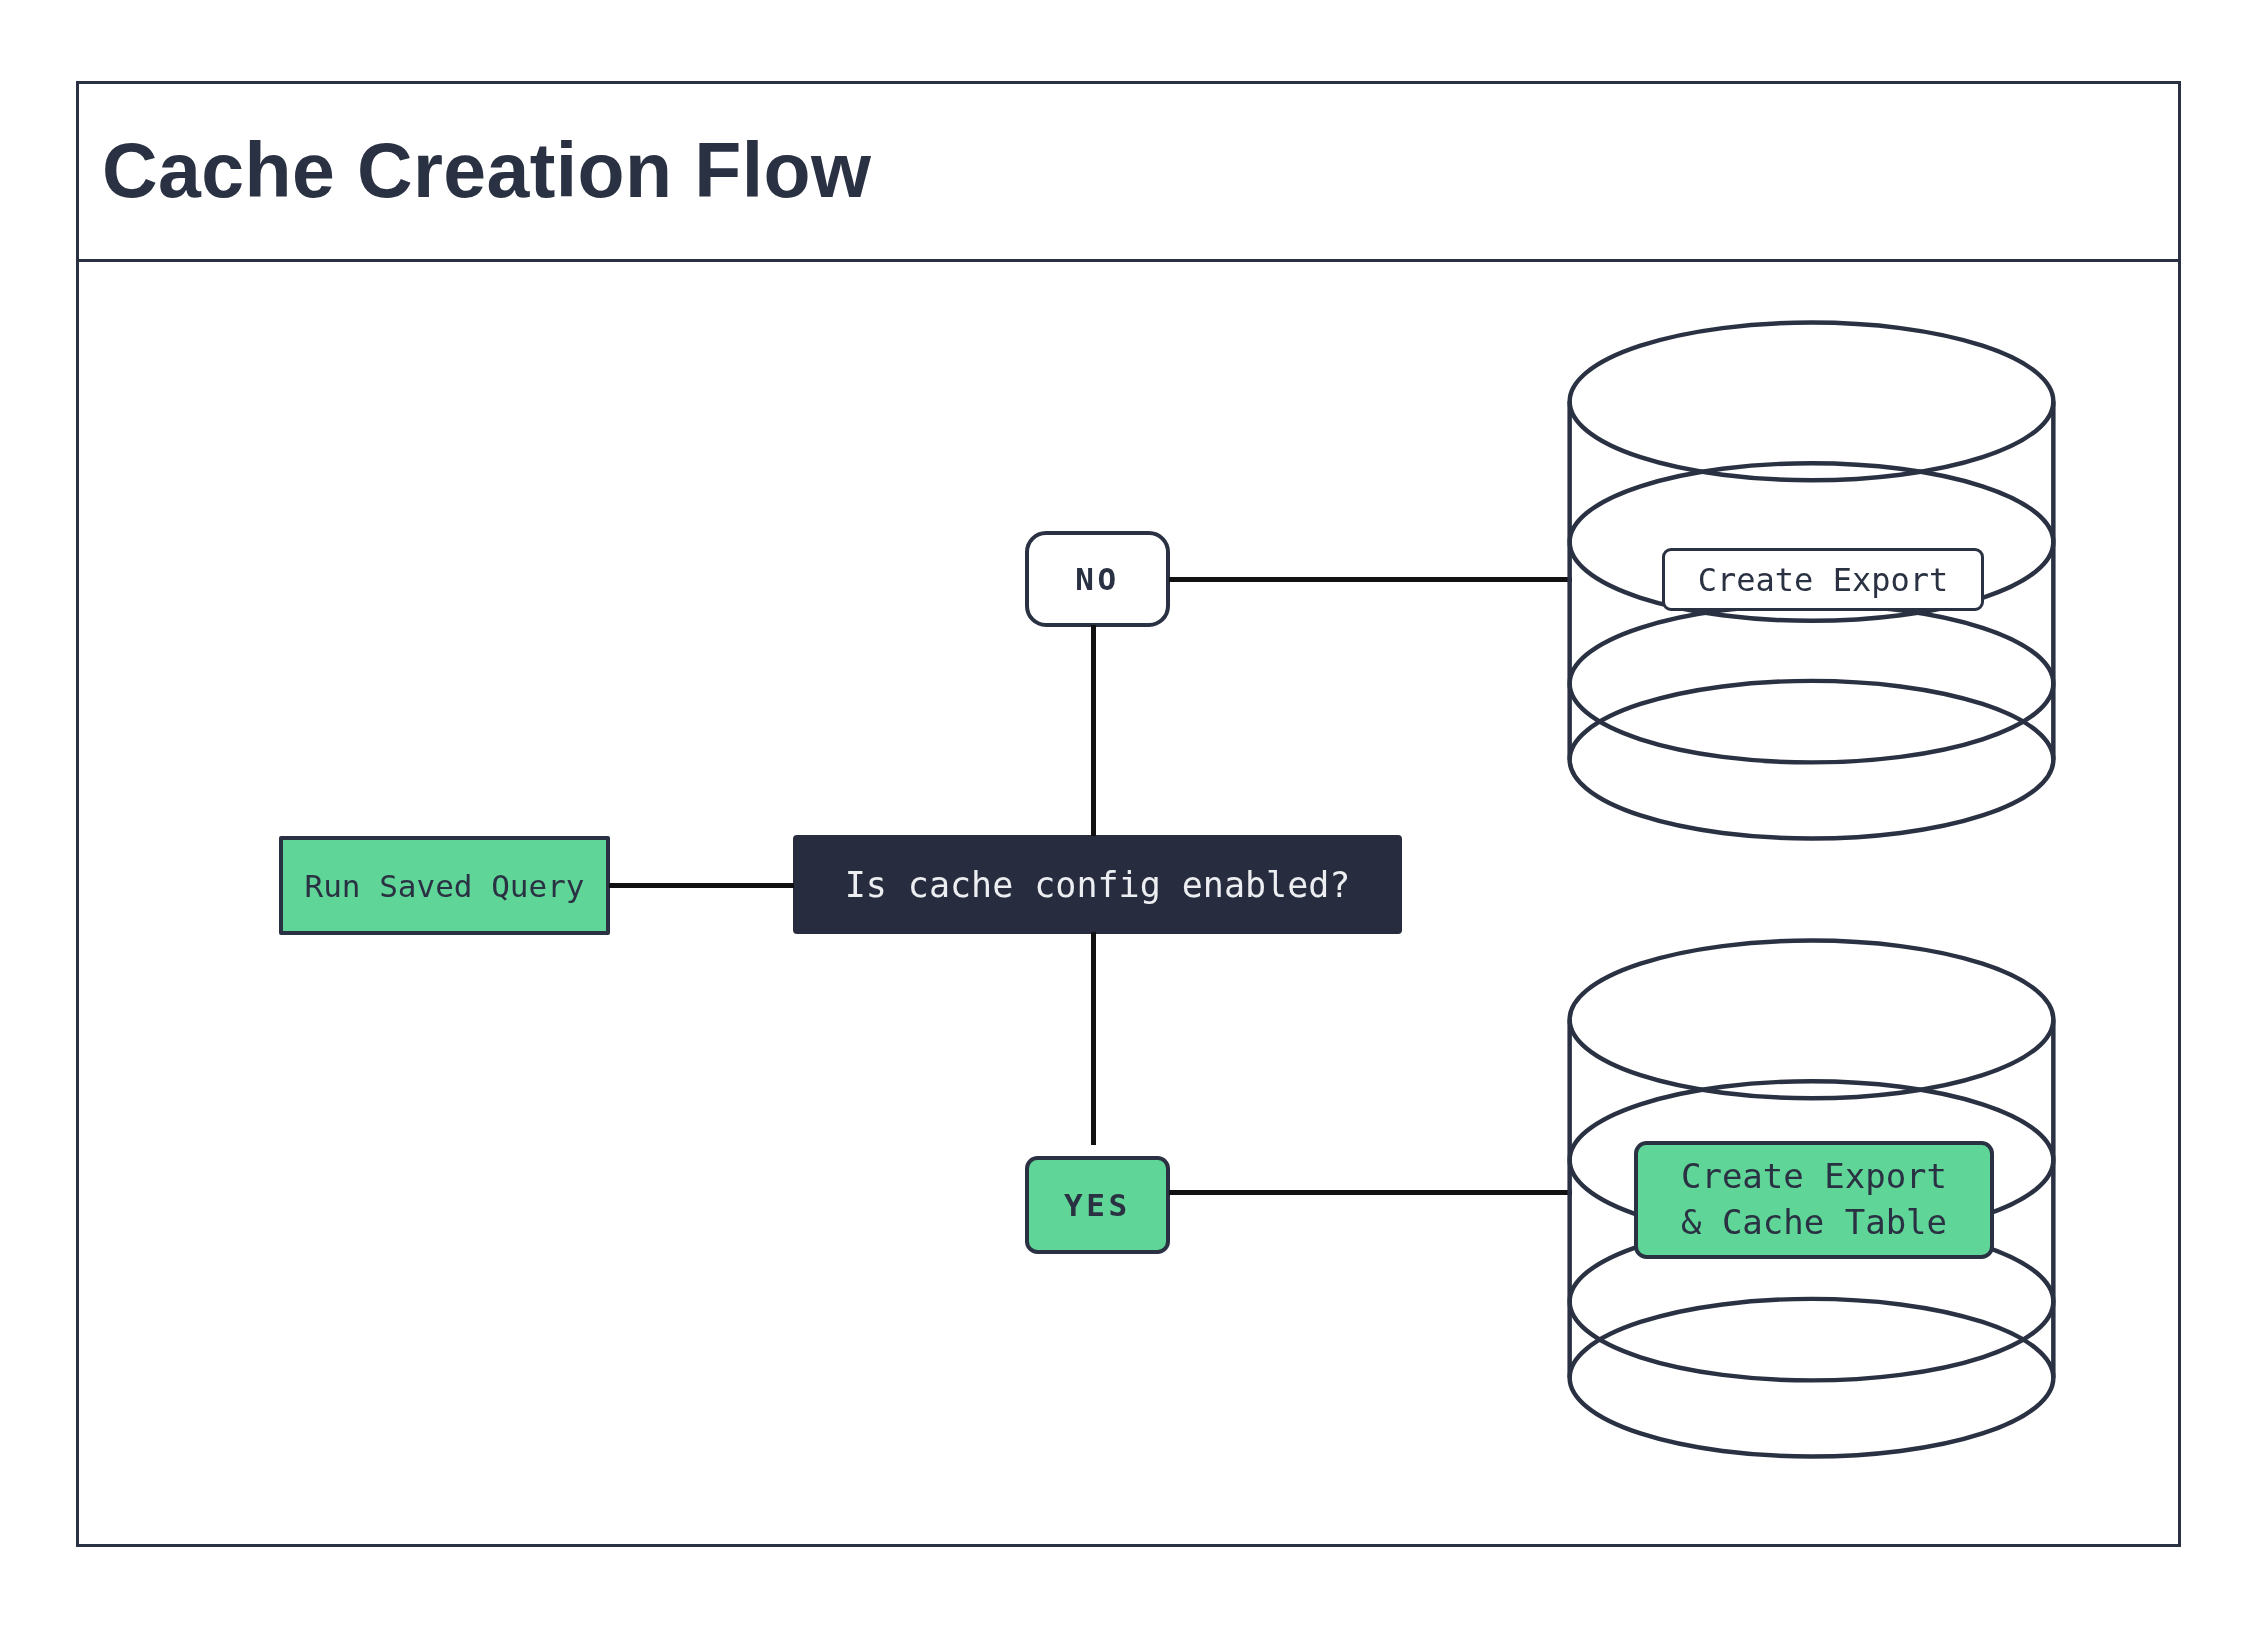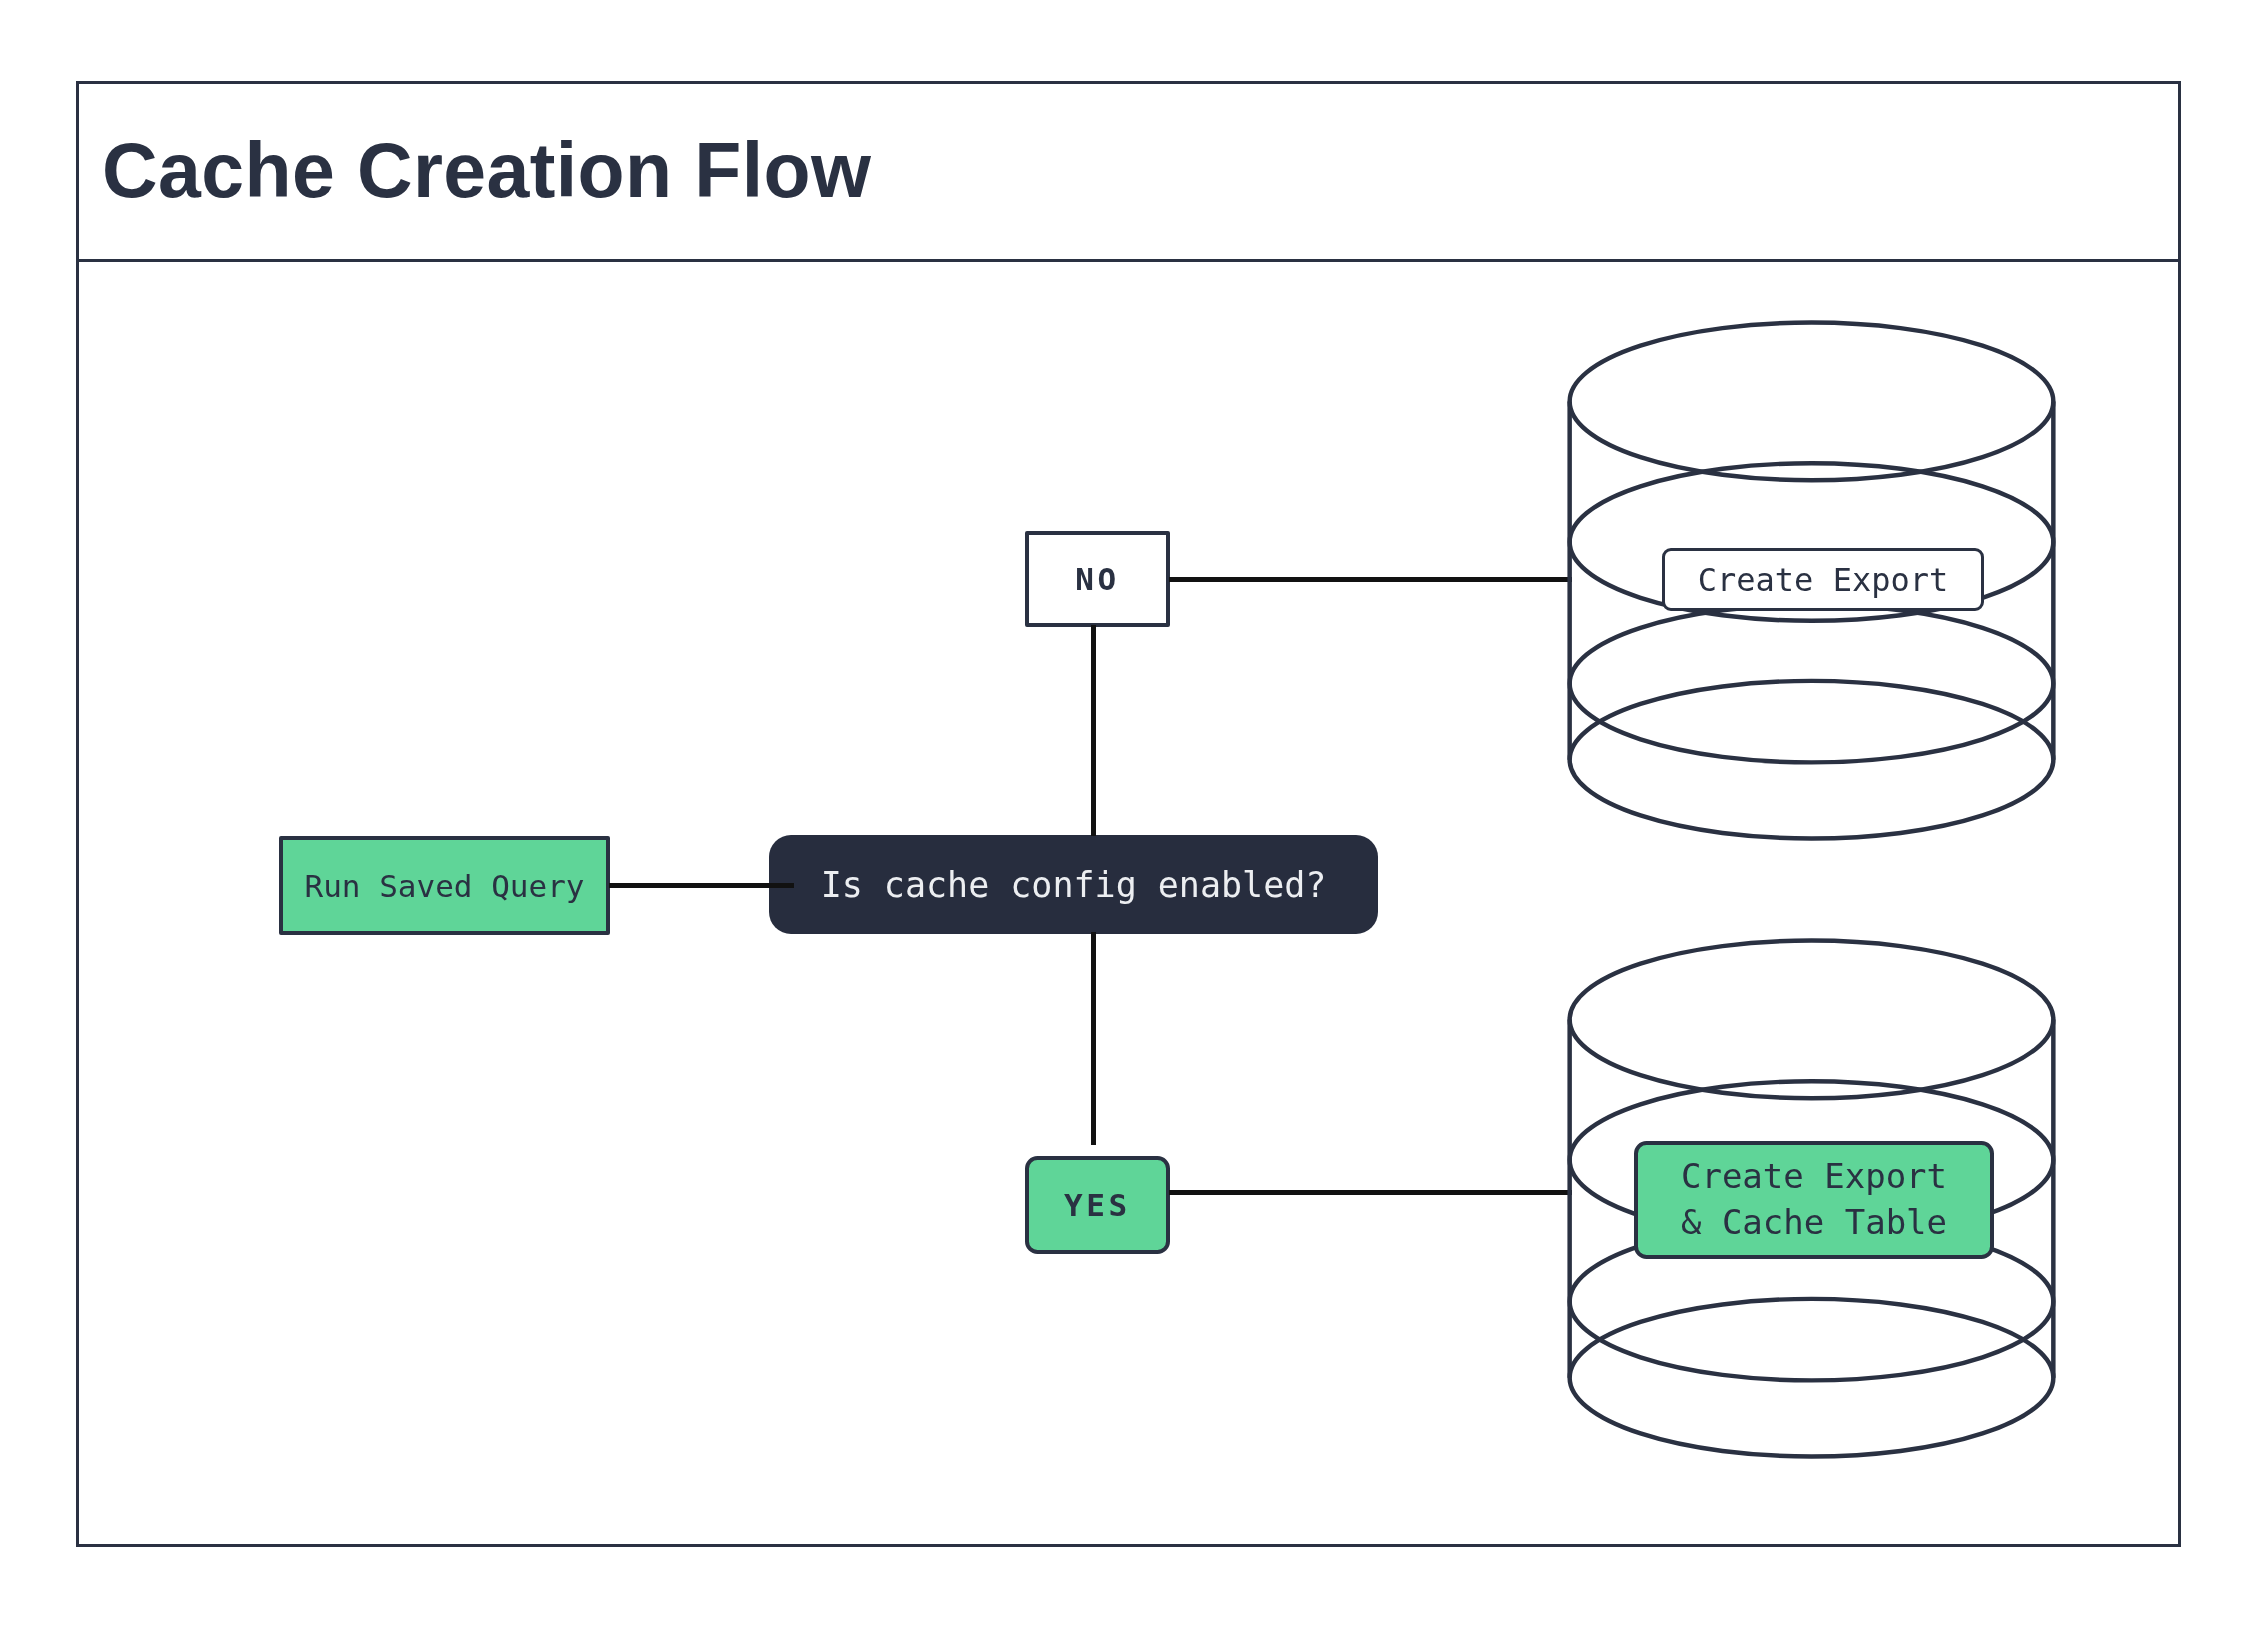--- a/index.html
+++ b/index.html
@@ -31,27 +31,27 @@
     position: absolute;
     display: flex; align-items: center; justify-content: center;
     text-align: center;
   }
   .node-start {
     left: 279px; top: 836px; width: 331px; height: 99px;
     background: #5fd598; border: 4.5px solid #2a3142; border-radius: 2px;
     font-size: 31px; font-weight: 400;
   }
   .node-decision {
-    left: 769px; top: 835px; width: 609px; height: 99px;
-    background: #272d3e; border-radius: 22px;
+    left: 793px; top: 835px; width: 609px; height: 99px;
+    background: #272d3e; border-radius: 4px;
     color: #eceef1; font-size: 35px; font-weight: 500;
   }
   .node-no {
     left: 1025px; top: 531px; width: 145px; height: 96px;
-    background: #ffffff; border: 4.5px solid #2a3142; border-radius: 2px;
+    background: #ffffff; border: 4.5px solid #2a3142; border-radius: 21px;
     font-size: 31px; font-weight: 700; letter-spacing: 3.6px;
   }
   .node-yes {
     left: 1025px; top: 1144px; width: 145px; height: 98px;
     background: #5fd598; border: 4.5px solid #2a3142; border-radius: 12.5px;
     font-size: 31px; font-weight: 700; letter-spacing: 3.6px; margin-top: 12px;
   }
   .label-export {
     left: 1662px; top: 548px; width: 322px; height: 63px;
     background: #ffffff; border: 3.6px solid #2a3142; border-radius: 9px;

